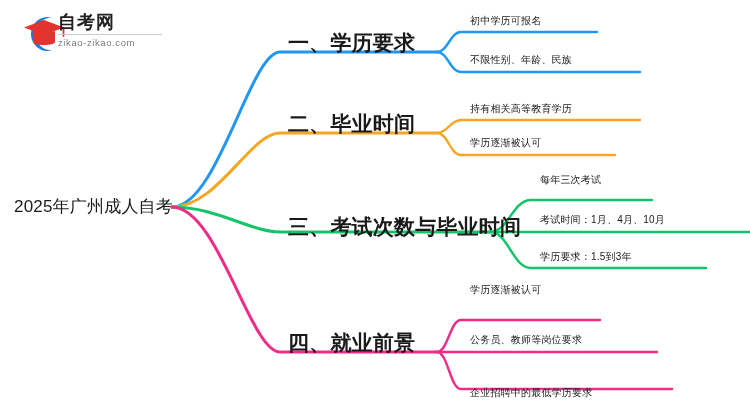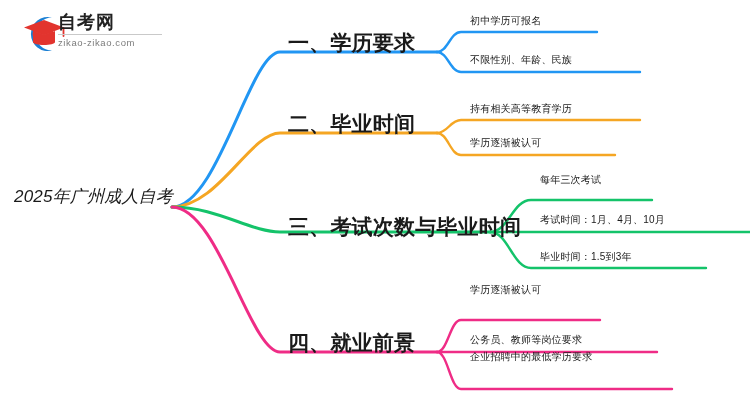--- a/index.html
+++ b/index.html
@@ -119,30 +119,30 @@
         <path d="M 490 232 L 750 232" stroke="#14c36a" stroke-width="2.4" fill="none" stroke-linecap="round"></path>
         <path d="M 490 232 C 508.45 232, 512.55 268, 531 268 L 706 268" stroke="#14c36a" stroke-width="2.4" fill="none" stroke-linecap="round"></path>
         <path d="M 172 207 C 218 207, 250 352, 280 352 L 437 352" stroke="#ef2c86" stroke-width="3" fill="none" stroke-linecap="round"></path>
         <path d="M 437 352 C 447.8 352, 450.2 320, 461 320 L 600 320" stroke="#ef2c86" stroke-width="2.4" fill="none" stroke-linecap="round"></path>
         <path d="M 437 352 L 657 352" stroke="#ef2c86" stroke-width="2.4" fill="none" stroke-linecap="round"></path>
         <path d="M 437 352 C 447.8 352, 450.2 389, 461 389 L 672 389" stroke="#ef2c86" stroke-width="2.4" fill="none" stroke-linecap="round"></path>
       </g>
   </svg>
 
   <div id="text-layer">
-      <div class="node-text root-label" style="left: 14px; top: 188px; font-style: italic;">2025年广州成人自考</div>
+      <div class="node-text root-label" style="left: 14px; top: 198px;">2025年广州成人自考</div>
       <div class="node-text branch-label" style="left: 288px; top: 32px;">一、学历要求</div>
       <div class="node-text leaf-label" style="left: 470px; top: 16px;">初中学历可报名</div>
       <div class="node-text leaf-label" style="left: 470px; top: 55px;">不限性别、年龄、民族</div>
       <div class="node-text branch-label" style="left: 288px; top: 113px;">二、毕业时间</div>
       <div class="node-text leaf-label" style="left: 470px; top: 104px;">持有相关高等教育学历</div>
       <div class="node-text leaf-label" style="left: 470px; top: 138px;">学历逐渐被认可</div>
       <div class="node-text branch-label" style="left: 288px; top: 216px; text-align: center;">三、考试次数与毕业时间</div>
       <div class="node-text leaf-label" style="left: 540px; top: 175px;">每年三次考试</div>
       <div class="node-text leaf-label" style="left: 540px; top: 215px;">考试时间：1月、4月、10月</div>
-      <div class="node-text leaf-label" style="left: 540px; top: 252px;">毕业时间：1.5到3年</div>
+      <div class="node-text leaf-label" style="left: 540px; top: 252px;">学历要求：1.5到3年</div>
       <div class="node-text branch-label" style="left: 288px; top: 332px;">四、就业前景</div>
       <div class="node-text leaf-label" style="left: 470px; top: 285px;">学历逐渐被认可</div>
       <div class="node-text leaf-label" style="left: 470px; top: 335px;">公务员、教师等岗位要求</div>
-      <div class="node-text leaf-label" style="left: 470px; top: 352px;">企业招聘中的最低学历要求</div>
+      <div class="node-text leaf-label" style="left: 470px; top: 388px;">企业招聘中的最低学历要求</div>
     </div>
 
 </div>
 
 </body></html>

